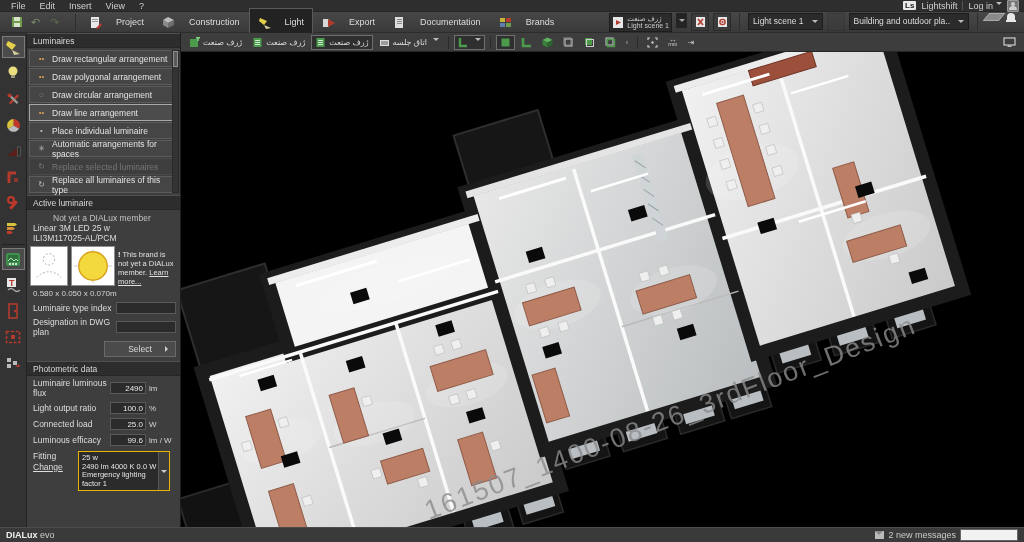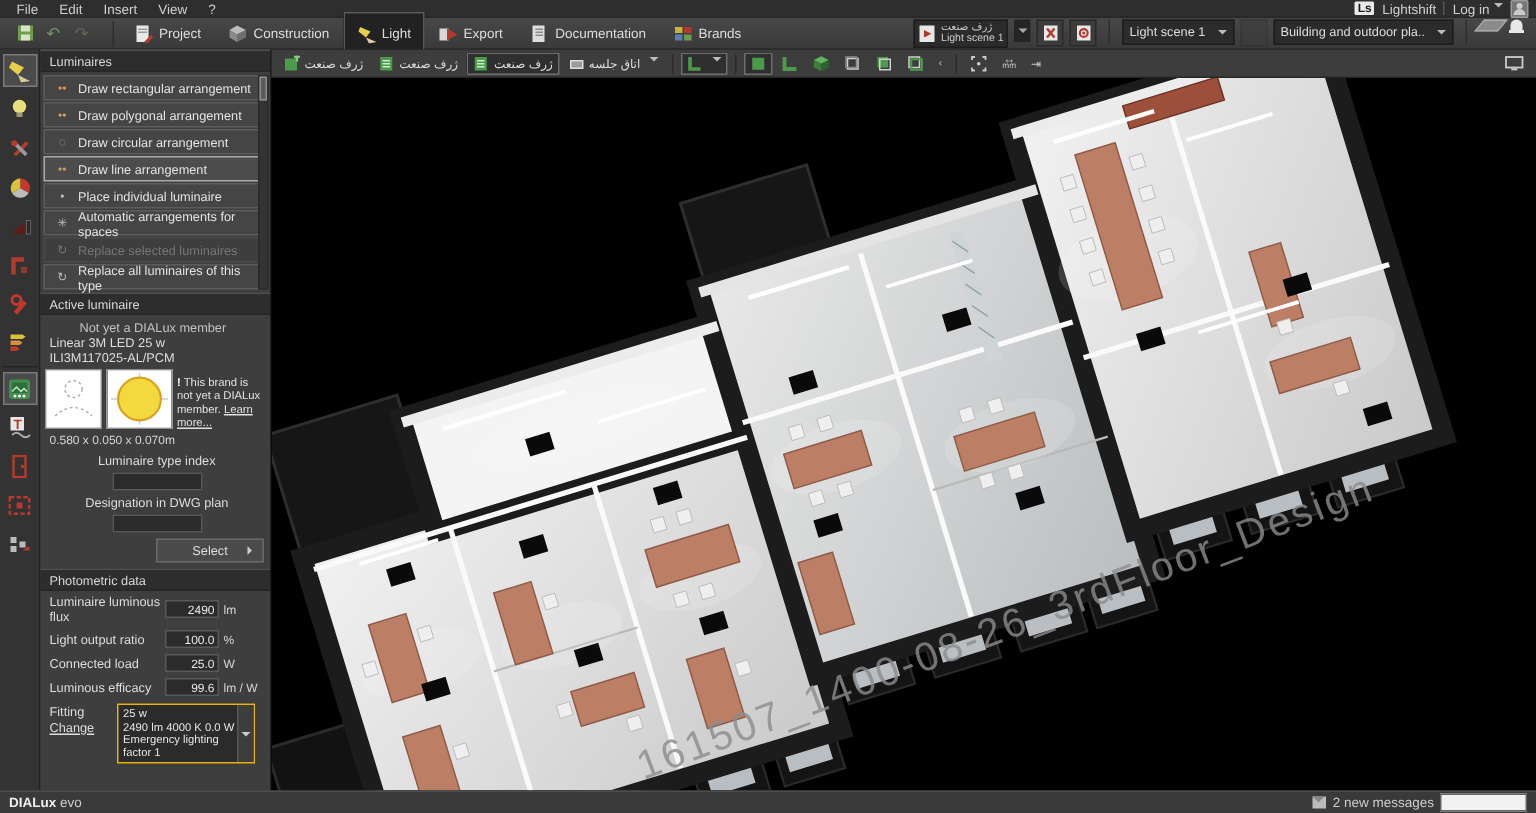--- a/index.html
+++ b/index.html
@@ -15,21 +15,21 @@
   .dd-caret::after{content:"";display:inline-block;border:3px solid transparent;border-top-color:#bbb;margin-left:3px;vertical-align:1px;}
   .avatar{width:10px;height:10px;background:#777;border:1px solid #999;border-radius:1px;position:relative;}
   .avatar::before{content:"";position:absolute;left:3px;top:1px;width:4px;height:4px;border-radius:50%;background:#ccc;}
   .avatar::after{content:"";position:absolute;left:1px;top:5px;width:8px;height:4px;border-radius:4px 4px 0 0;background:#ccc;}
 
   
   .toolbar{position:absolute;left:0;top:12px;right:0;height:21px;background:linear-gradient(#474747,#3a3a3a);display:flex;align-items:center;font-size:9px;color:#ddd;border-bottom:1px solid #2c2c2c;box-sizing:border-box;}
   .qbtns{display:flex;align-items:center;gap:6px;padding:0 10px;}
   .qbtn{width:13px;height:13px;display:flex;align-items:center;justify-content:center;font-size:11px;}
   .tb-sep{width:1px;height:17px;background:#2e2e2e;margin:0 4px;}
-  .tab{display:flex;align-items:center;gap:4px;padding:0 9px;height:29px;cursor:default;justify-content:space-between;}
+  .tab{display:flex;align-items:center;gap:14px;padding:0 9px;height:29px;cursor:default;justify-content:space-between;}
   .tab.active{background:#222;box-shadow:inset 0 0 0 1px #5a5a5a;}
   .tab .ticon{width:13px;height:13px;flex:0 0 auto;}
   .tb-right{margin-left:auto;display:flex;align-items:flex-start;gap:4px;padding-right:8px;}
   .scene-btn{display:flex;align-items:center;background:#2b2b2b;border:1px solid #1d1d1d;height:17px;padding:0 2px;gap:3px;}
   .scene-btn .two{font-size:7px;line-height:7px;color:#ccc;text-align:left;}
   .mini-dd{width:11px;height:15px;background:#242424;display:flex;align-items:center;justify-content:center;}
   .mini-dd::after{content:"";border:3px solid transparent;border-top-color:#aaa;margin-top:3px;}
   .sq-btn{width:16px;height:16px;background:#3b3b3b;border:1px solid #2a2a2a;display:flex;align-items:center;justify-content:center;}
   .dd{background:#2b2b2b;border:1px solid #1d1d1d;height:15px;display:flex;align-items:center;font-size:8.5px;color:#ddd;padding:0 4px;}
   .dd .ddlbl{margin-right:8px;}
@@ -59,21 +59,21 @@
   .vscroll .thumb{position:absolute;left:0;right:0;top:0;height:16px;background:#5a5a5a;}
 
   .alum-text{padding:3px 6px 1px;line-height:10px;}
   .alum-text .dim{color:#c2c2c2;margin-left:20px;}
   .thumb-row{display:flex;padding:2px 3px 1px;gap:3px;align-items:flex-start;}
   .thumb{background:#fff;border:1px solid #8f8f8f;box-sizing:border-box;}
   .warn{flex:1;font-size:7.5px;line-height:9px;color:#e0e0e0;padding-top:4px;}
   .warn .bang{color:#fff;font-weight:bold;margin-right:2px;}
   .warn a{color:#e0e0e0;text-decoration:underline;}
   .dims{padding:2px 6px 3px;font-size:8px;color:#d5d5d5;}
-  .field-row{display:flex;align-items:center;padding:1px 4px 2px 6px;gap:3px;flex-direction:column;}
+  .field-row{display:flex;align-items:center;padding:1px 4px 2px 6px;gap:3px;}
   .field-row .flbl{flex:1;}
   .tinput{width:58px;height:10px;background:#2b2b2b;border:1px solid #585858;flex:0 0 auto;}
   .select-row{display:flex;justify-content:flex-end;padding:2px 4px 4px;}
   .select-btn{width:70px;height:14px;background:#4b4b4b;border:1px solid #6a6a6a;display:flex;align-items:center;justify-content:center;font-size:8.5px;position:relative;}
   .select-btn::after{content:"";position:absolute;right:4px;border:3px solid transparent;border-left-color:#ccc;}
 
   .pm-row{display:flex;align-items:center;padding:2px 6px 2px 6px;}
   .pm-row .lbl{flex:1;}
   .pm-val{width:32px;height:10px;background:#2b2b2b;border:1px solid #585858;font-size:8px;display:flex;align-items:center;justify-content:flex-end;padding-right:2px;flex:0 0 auto;color:#e8e8e8;}
   .pm-unit{width:25px;padding-left:3px;font-size:8px;color:#d5d5d5;flex:0 0 auto;}

